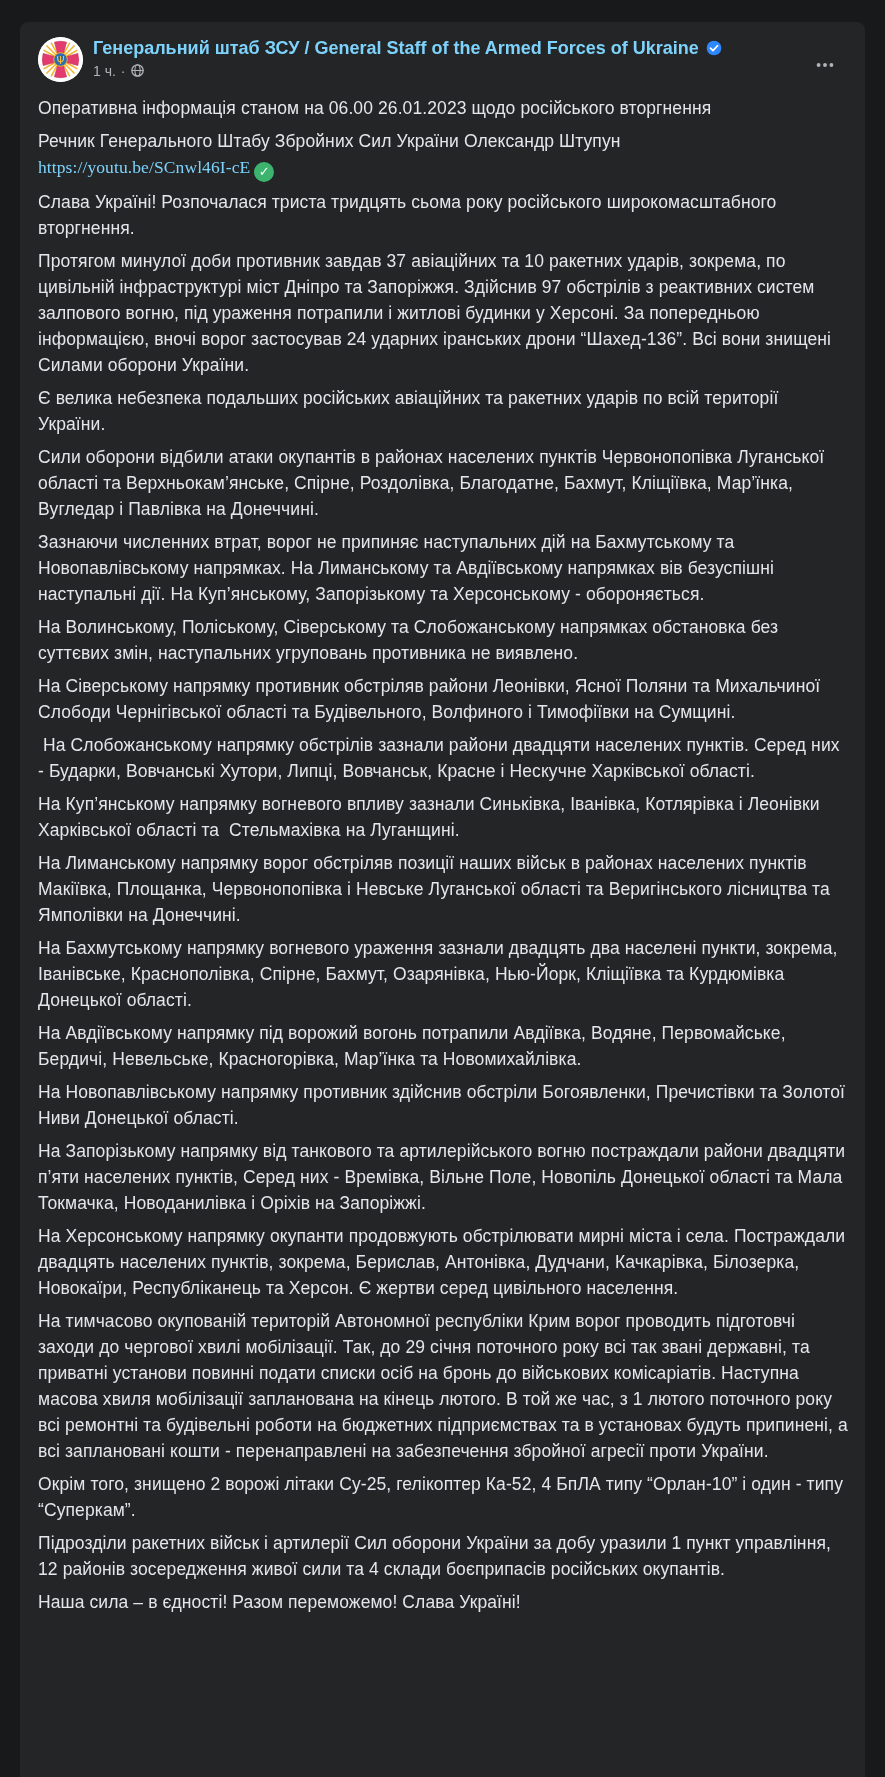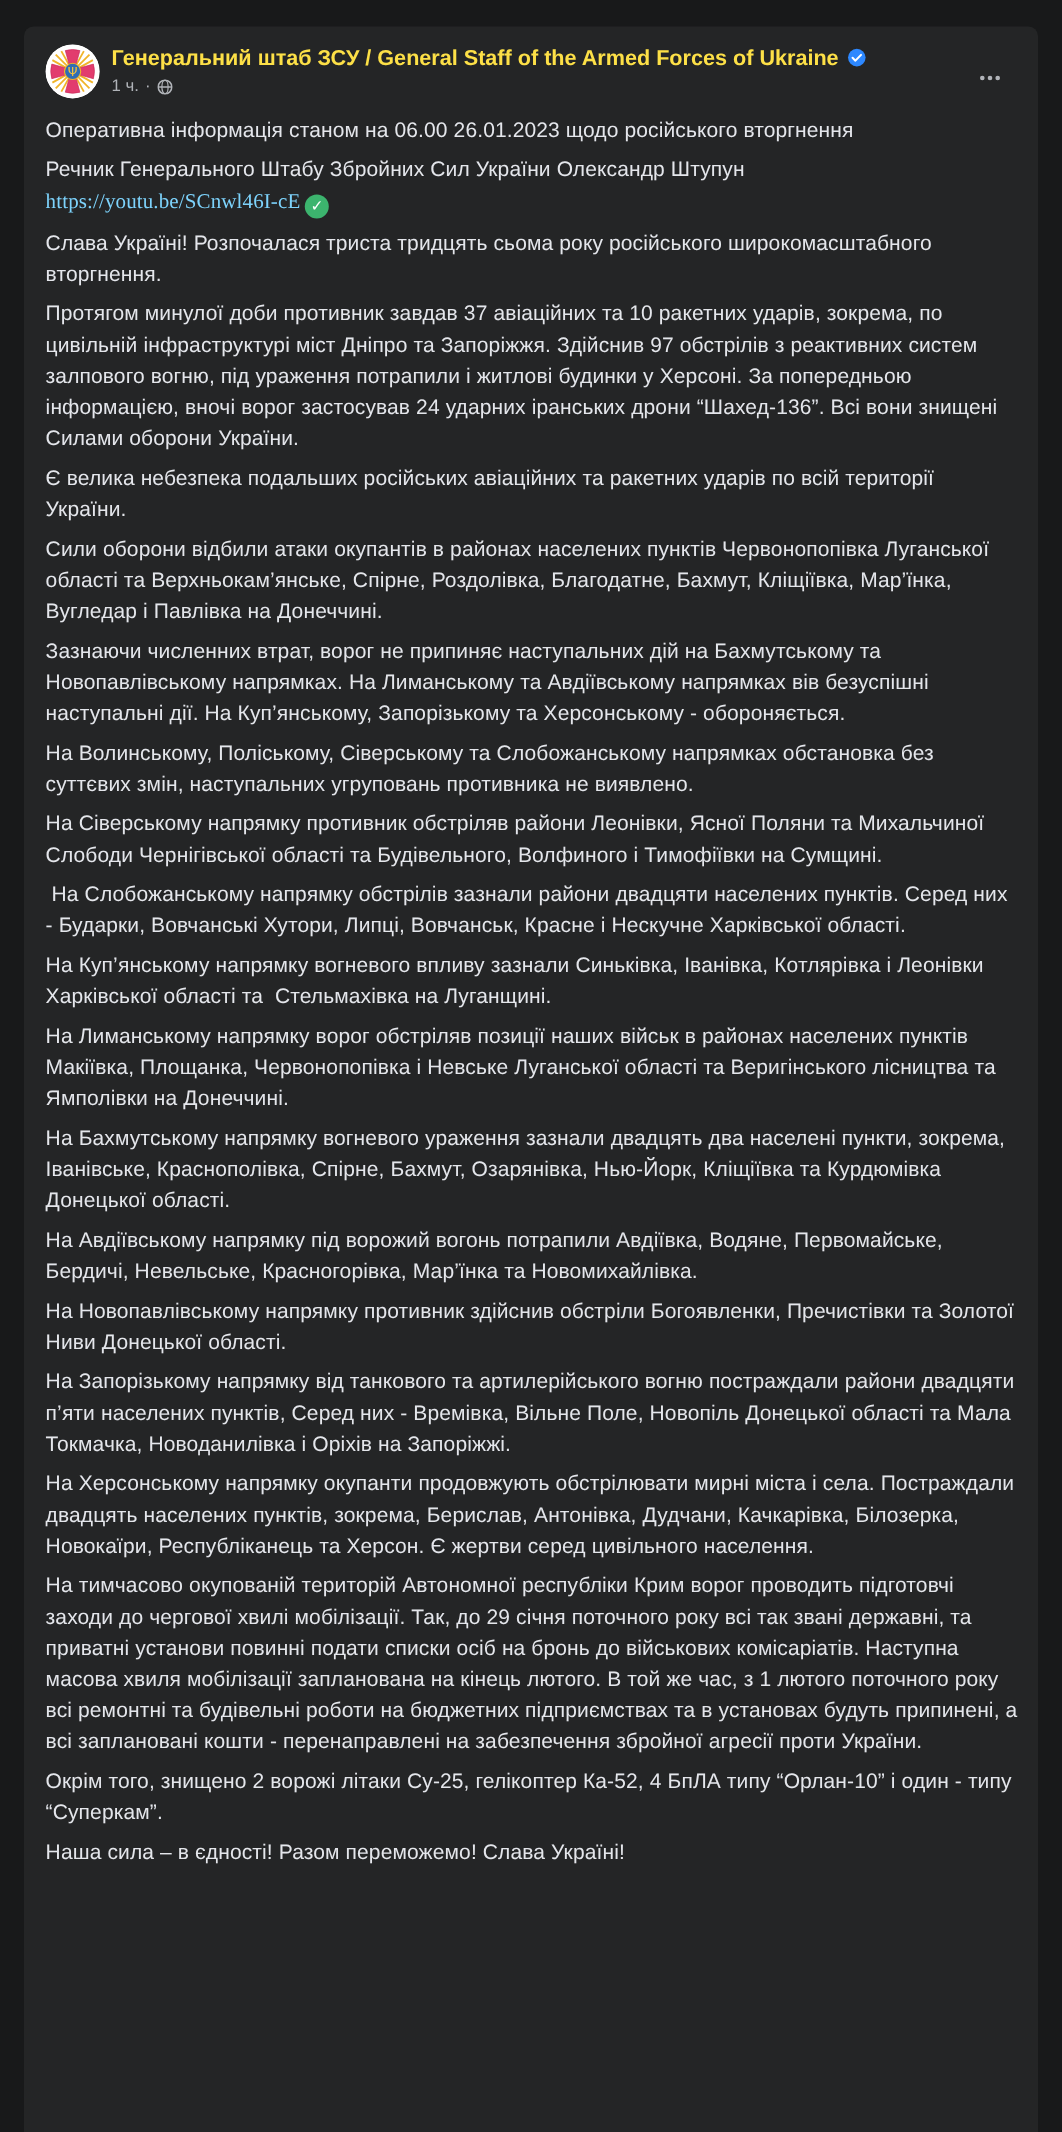--- a/index.html
+++ b/index.html
@@ -40,33 +40,33 @@
   .header-info { margin-left: 10px; min-width: 0; }
   .name-row {
     display: flex;
     align-items: center;
     gap: 7px;
     line-height: 22px;
   }
   .page-name {
     font-size: 18px;
     font-weight: 700;
-    color: #fde047;
+    color: #7dd3fc;
     cursor: pointer;
     white-space: nowrap;
   }
   .verified-badge {
     width: 16px;
     height: 16px;
     flex: 0 0 16px;
     display: inline-block;
   }
   .meta-row {
     display: flex;
-    align-items: flex-end;
+    align-items: flex-start;
     gap: 5px;
     margin-top: 4px;
     font-size: 14px;
     color: #b0b3b8;
   }
   .timestamp { cursor: pointer; }
   .meta-sep { color: #b0b3b8; }
   .globe-icon { display: inline-flex; margin-top: 1px; }
   .more-btn {
     position: absolute;
@@ -191,16 +191,17 @@
       <p> На Слобожанському напрямку обстрілів зазнали райони двадцяти населених пунктів. Серед них - Бударки, Вовчанські Хутори, Липці, Вовчанськ, Красне і Нескучне Харківської області.</p>
       <p>На Куп’янському напрямку вогневого впливу зазнали Синьківка, Іванівка, Котлярівка і Леонівки Харківської області та  Стельмахівка на Луганщині.</p>
       <p>На Лиманському напрямку ворог обстріляв позиції наших військ в районах населених пунктів Макіївка, Площанка, Червонопопівка і Невське Луганської області та Веригінського лісництва та Ямполівки на Донеччині.</p>
       <p>На Бахмутському напрямку вогневого ураження зазнали двадцять два населені пункти, зокрема, Іванівське, Краснополівка, Спірне, Бахмут, Озарянівка, Нью-Йорк, Кліщіївка та Курдюмівка Донецької області.</p>
       <p>На Авдіївському напрямку під ворожий вогонь потрапили Авдіївка, Водяне, Первомайське, Бердичі, Невельське, Красногорівка, Мар’їнка та Новомихайлівка.</p>
       <p>На Новопавлівському напрямку противник здійснив обстріли Богоявленки, Пречистівки та Золотої Ниви Донецької області.</p>
       <p>На Запорізькому напрямку від танкового та артилерійського вогню постраждали райони двадцяти п’яти населених пунктів, Серед них - Времівка, Вільне Поле, Новопіль Донецької області та Мала Токмачка, Новоданилівка і Оріхів на Запоріжжі.</p>
       <p>На Херсонському напрямку окупанти продовжують обстрілювати мирні міста і села. Постраждали двадцять населених пунктів, зокрема, Берислав, Антонівка, Дудчани, Качкарівка, Білозерка, Новокаїри, Республіканець та Херсон. Є жертви серед цивільного населення.</p>
       <p>На тимчасово окупованій територій Автономної республіки Крим ворог проводить підготовчі заходи до чергової хвилі мобілізації. Так, до 29 січня поточного року всі так звані державні, та приватні установи повинні подати списки осіб на бронь до військових комісаріатів. Наступна масова хвиля мобілізації запланована на кінець лютого. В той же час, з 1 лютого поточного року всі ремонтні та будівельні роботи на бюджетних підприємствах та в установах будуть припинені, а всі заплановані кошти - перенаправлені на забезпечення збройної агресії проти України.</p>
       <p>Окрім того, знищено 2 ворожі літаки Су-25, гелікоптер Ка-52, 4 БпЛА типу “Орлан-10” і один - типу “Суперкам”.</p>
+      <p>Підрозділи ракетних військ і артилерії Сил оборони України за добу уразили 1 пункт управління, 12 районів зосередження живої сили та 4 склади боєприпасів російських окупантів.</p>
       <p>Наша сила – в єдності! Разом переможемо! Слава Україні!</p>
     </div>
 
 </div>
 
 </body></html>

